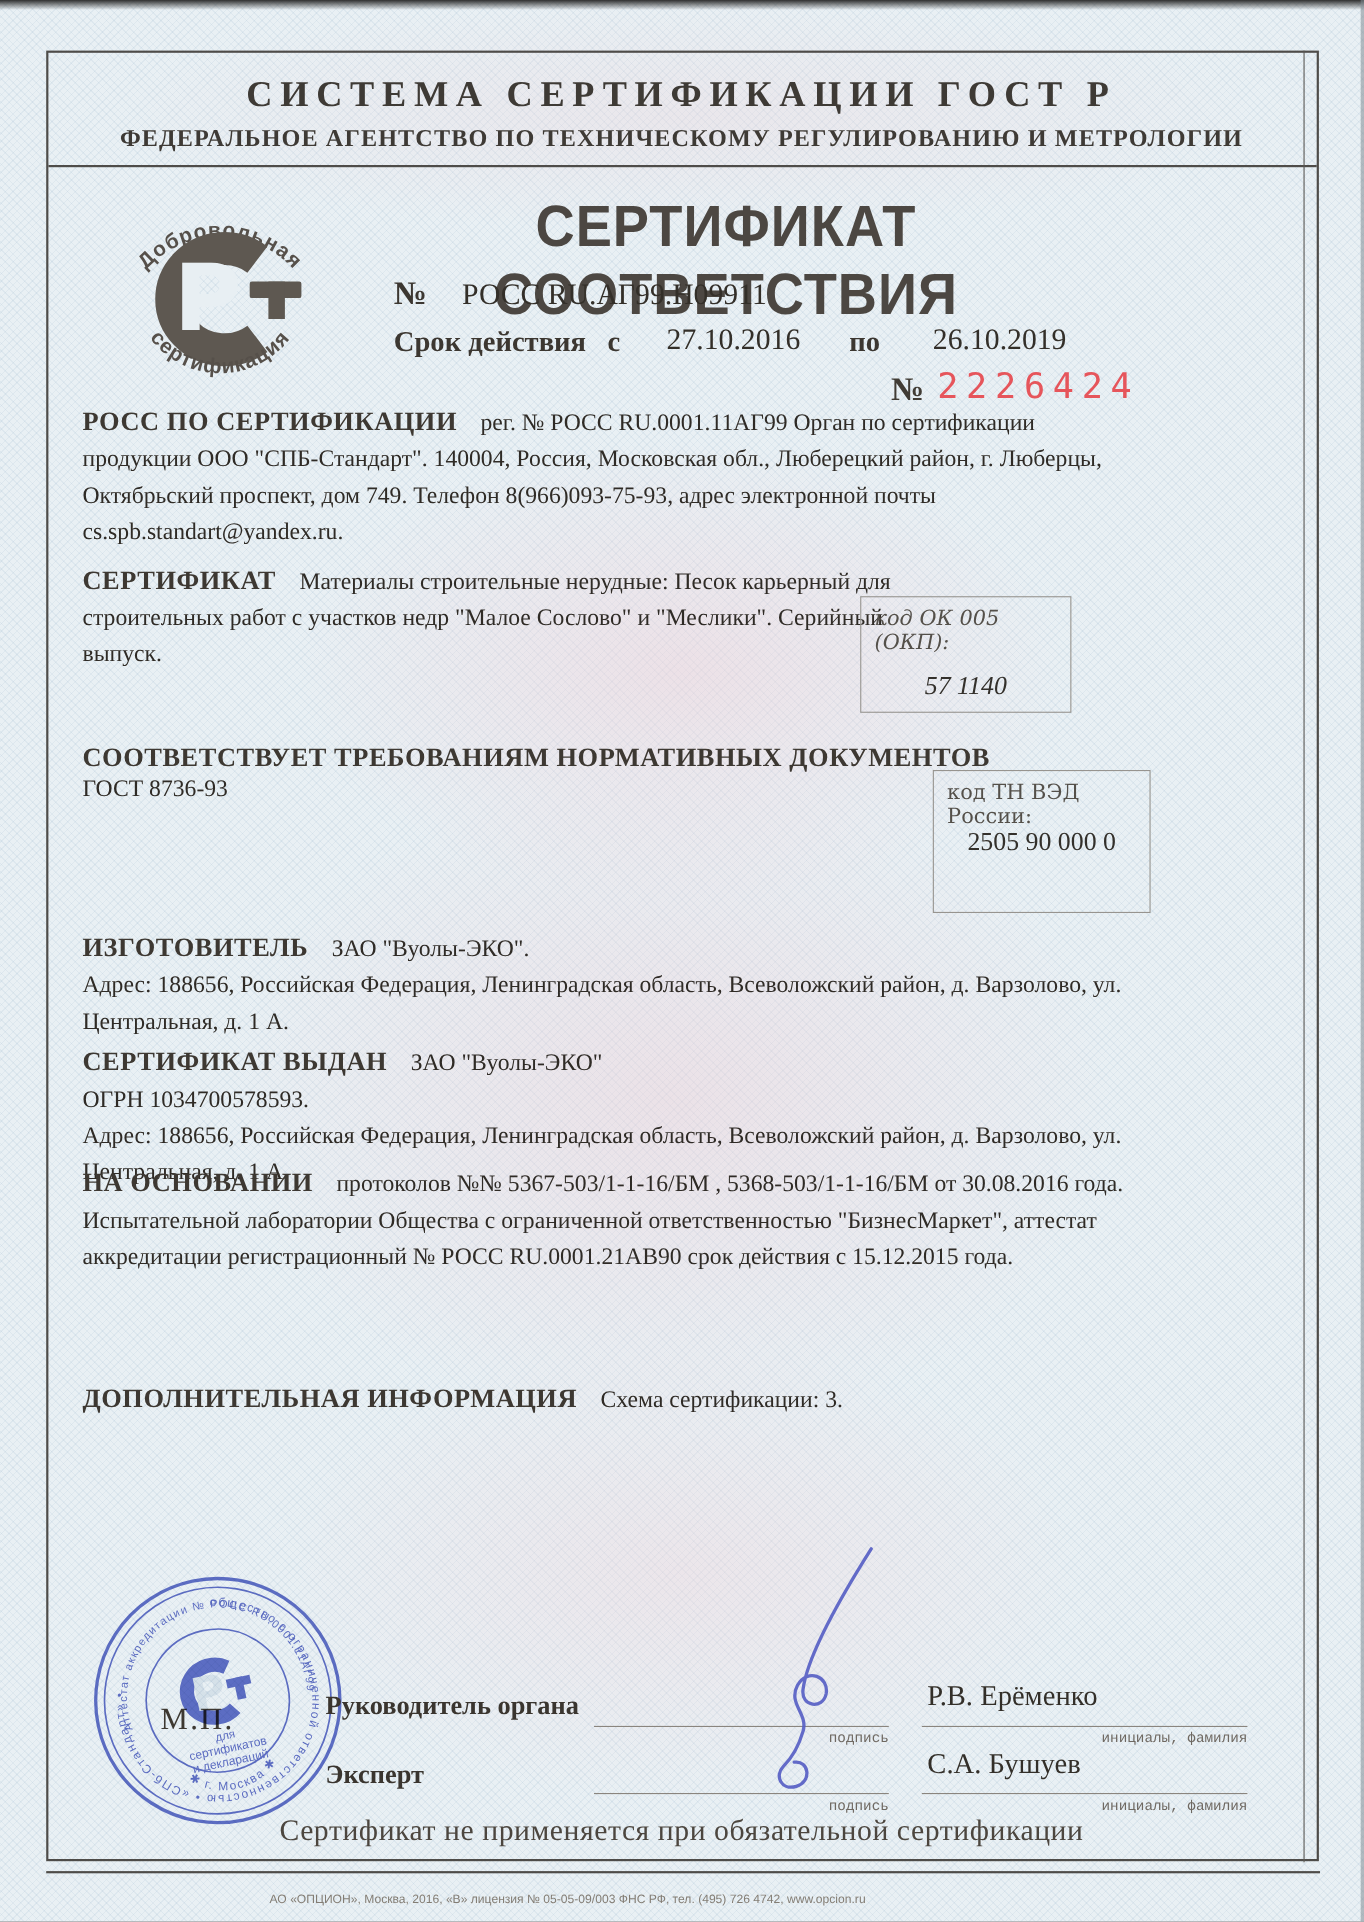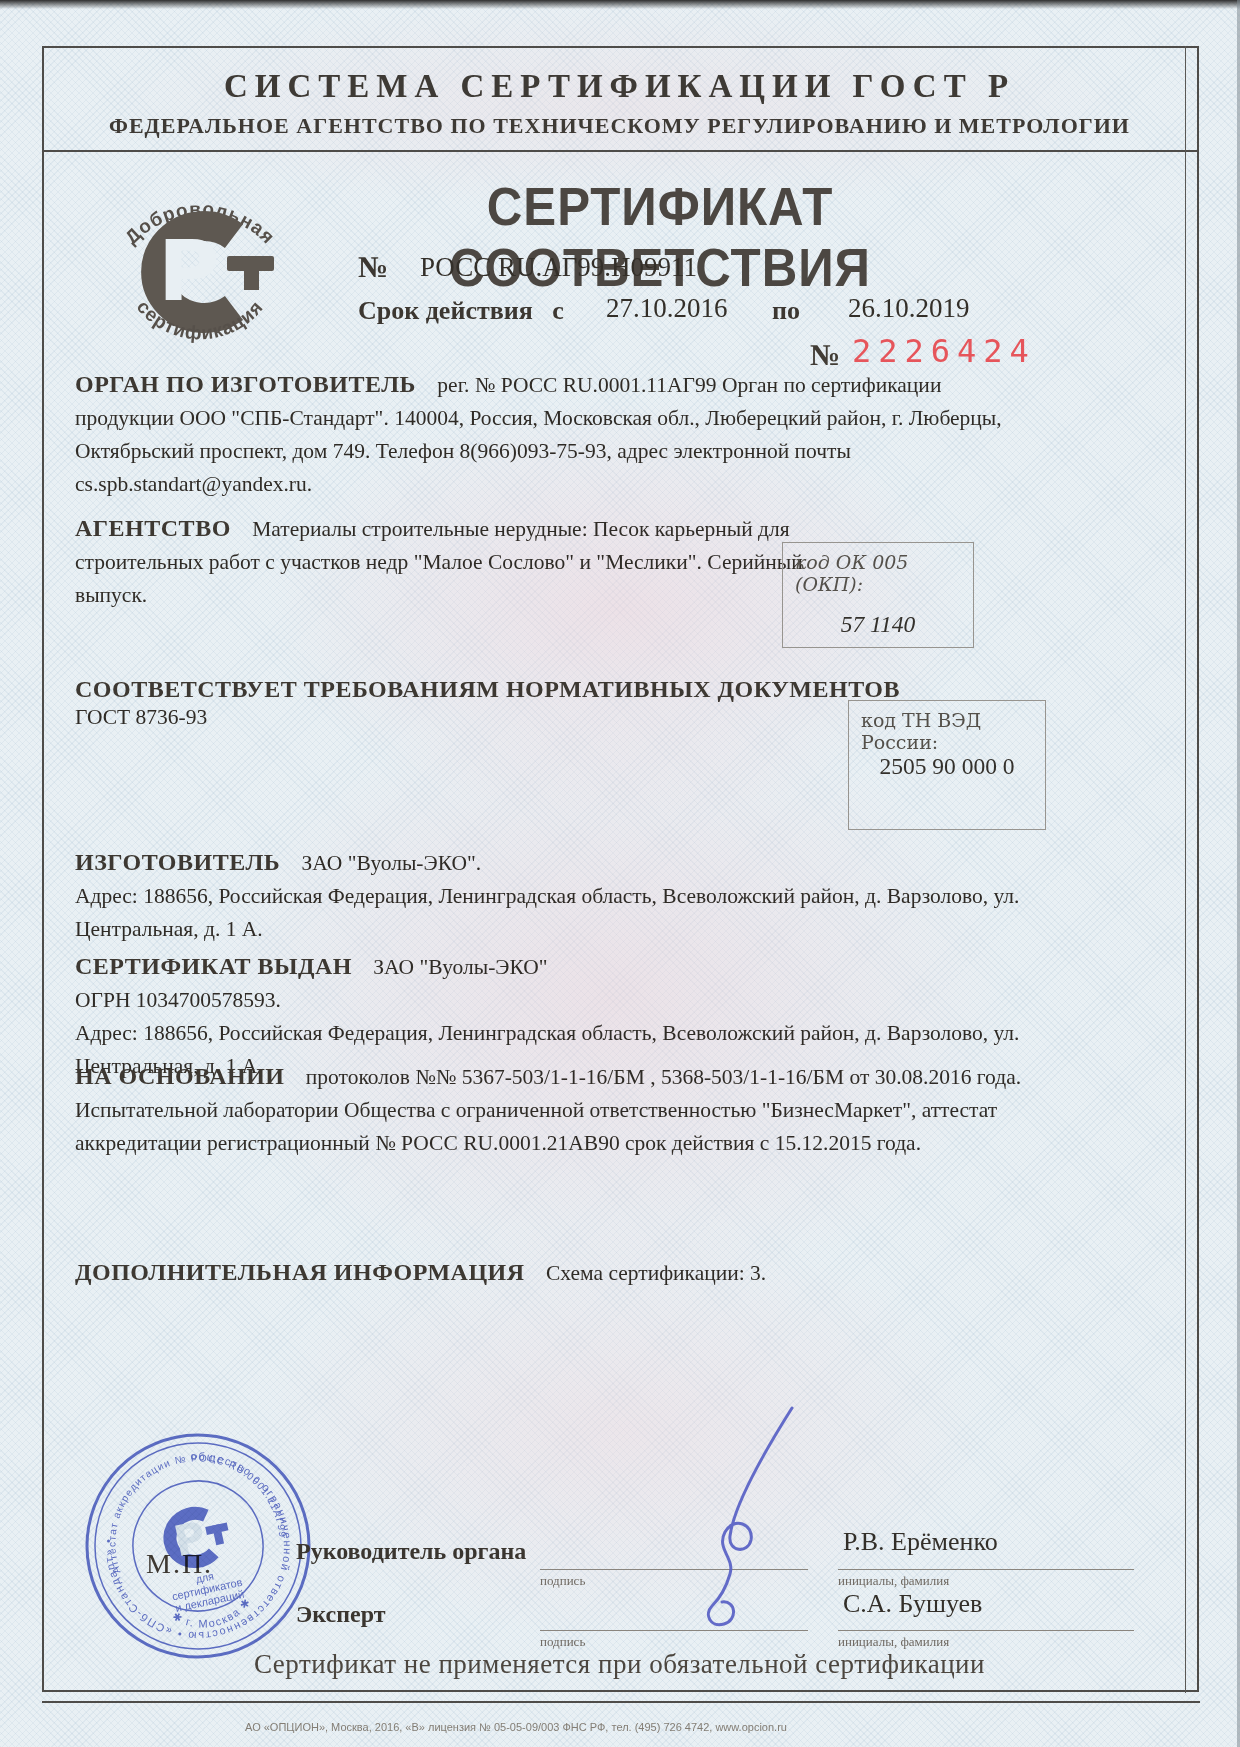--- a/index.html
+++ b/index.html
@@ -46,21 +46,21 @@
   .gost-line{font-size:21.5px;margin-top:2px;}
 
   .codebox{border:1.5px solid #97948f;}
   .codebox .bx-label{font-family:"DejaVu Serif",serif;font-size:19px;color:#54504a;padding:8px 0 0 12px;}
   .codebox .bx-value{text-align:center;font-size:23.5px;color:#33302b;}
 
   .mp{left:146px;top:1548px;font-size:28px;letter-spacing:2px;color:#3d3831;}
 
   .role{font-size:24px;font-weight:bold;color:#3a352f;}
   .sigline{height:0;border-top:1.5px solid #8a857e;}
-  .caption{font-family:Liberation Serif, serif;font-size:13px;color:#6f6962;text-align:left;}
+  .caption{font-family:Liberation Mono, monospace;font-size:13px;color:#6f6962;text-align:right;}
   .signame{font-size:26px;color:#332f29;}
 
   .bottom-note{left:42px;top:1649px;width:1155px;text-align:center;font-size:27px;letter-spacing:.5px;color:#4c463f;}
   .footer{left:0;top:1721px;width:1032px;text-align:center;
     font-family:"Liberation Sans","DejaVu Sans",sans-serif;font-size:11px;color:#837d74;}
 </style>
 </head>
 <body>
 
 <div class="page">
@@ -102,26 +102,26 @@
     <span>с</span>
   </span>
   <span class="abs srok-from">27.10.2016</span>
   <span class="abs srok-po">по</span>
   <span class="abs srok-to">26.10.2019</span>
 
   <span class="abs blank-no">№</span>
   <span class="abs blank-digits">2226424</span>
 
   <p class="abs sec" style="left:75px;top:368px;width:945px;margin:0;">
-    <span class="slabel">ОРГАН ПО ИЗГОТОВИТЕЛЬ</span>
+    <span class="slabel">РОСС ПО СЕРТИФИКАЦИИ</span>
     <span>рег. № РОСС RU.0001.11АГ99 Орган по сертификации продукции ООО "СПБ-Стандарт". 140004, Россия, Московская обл., Люберецкий район, г. Люберцы, Октябрьский проспект, дом 749. Телефон 8(966)093-75-93, адрес электронной почты cs.spb.standart@yandex.ru.</span>
   </p>
 
   <p class="abs sec" style="left:75px;top:512px;width:765px;margin:0;">
-    <span class="slabel">АГЕНТСТВО</span>
+    <span class="slabel">СЕРТИФИКАТ</span>
     <span>Материалы строительные нерудные: Песок карьерный для строительных работ с участков недр "Малое Сослово" и "Меслики". Серийный выпуск.</span>
   </p>
 
   <div class="abs codebox" style="left:782px;top:542px;width:190px;height:104px;font-style:italic;">
     <div class="bx-label">код ОК 005 (ОКП):</div>
     <div class="bx-value" style="margin-top:16px;">57 1140</div>
   </div>
 
   <div class="abs" style="left:75px;top:676px;width:945px;">
     <div class="slabel">СООТВЕТСТВУЕТ ТРЕБОВАНИЯМ НОРМАТИВНЫХ ДОКУМЕНТОВ</div>

